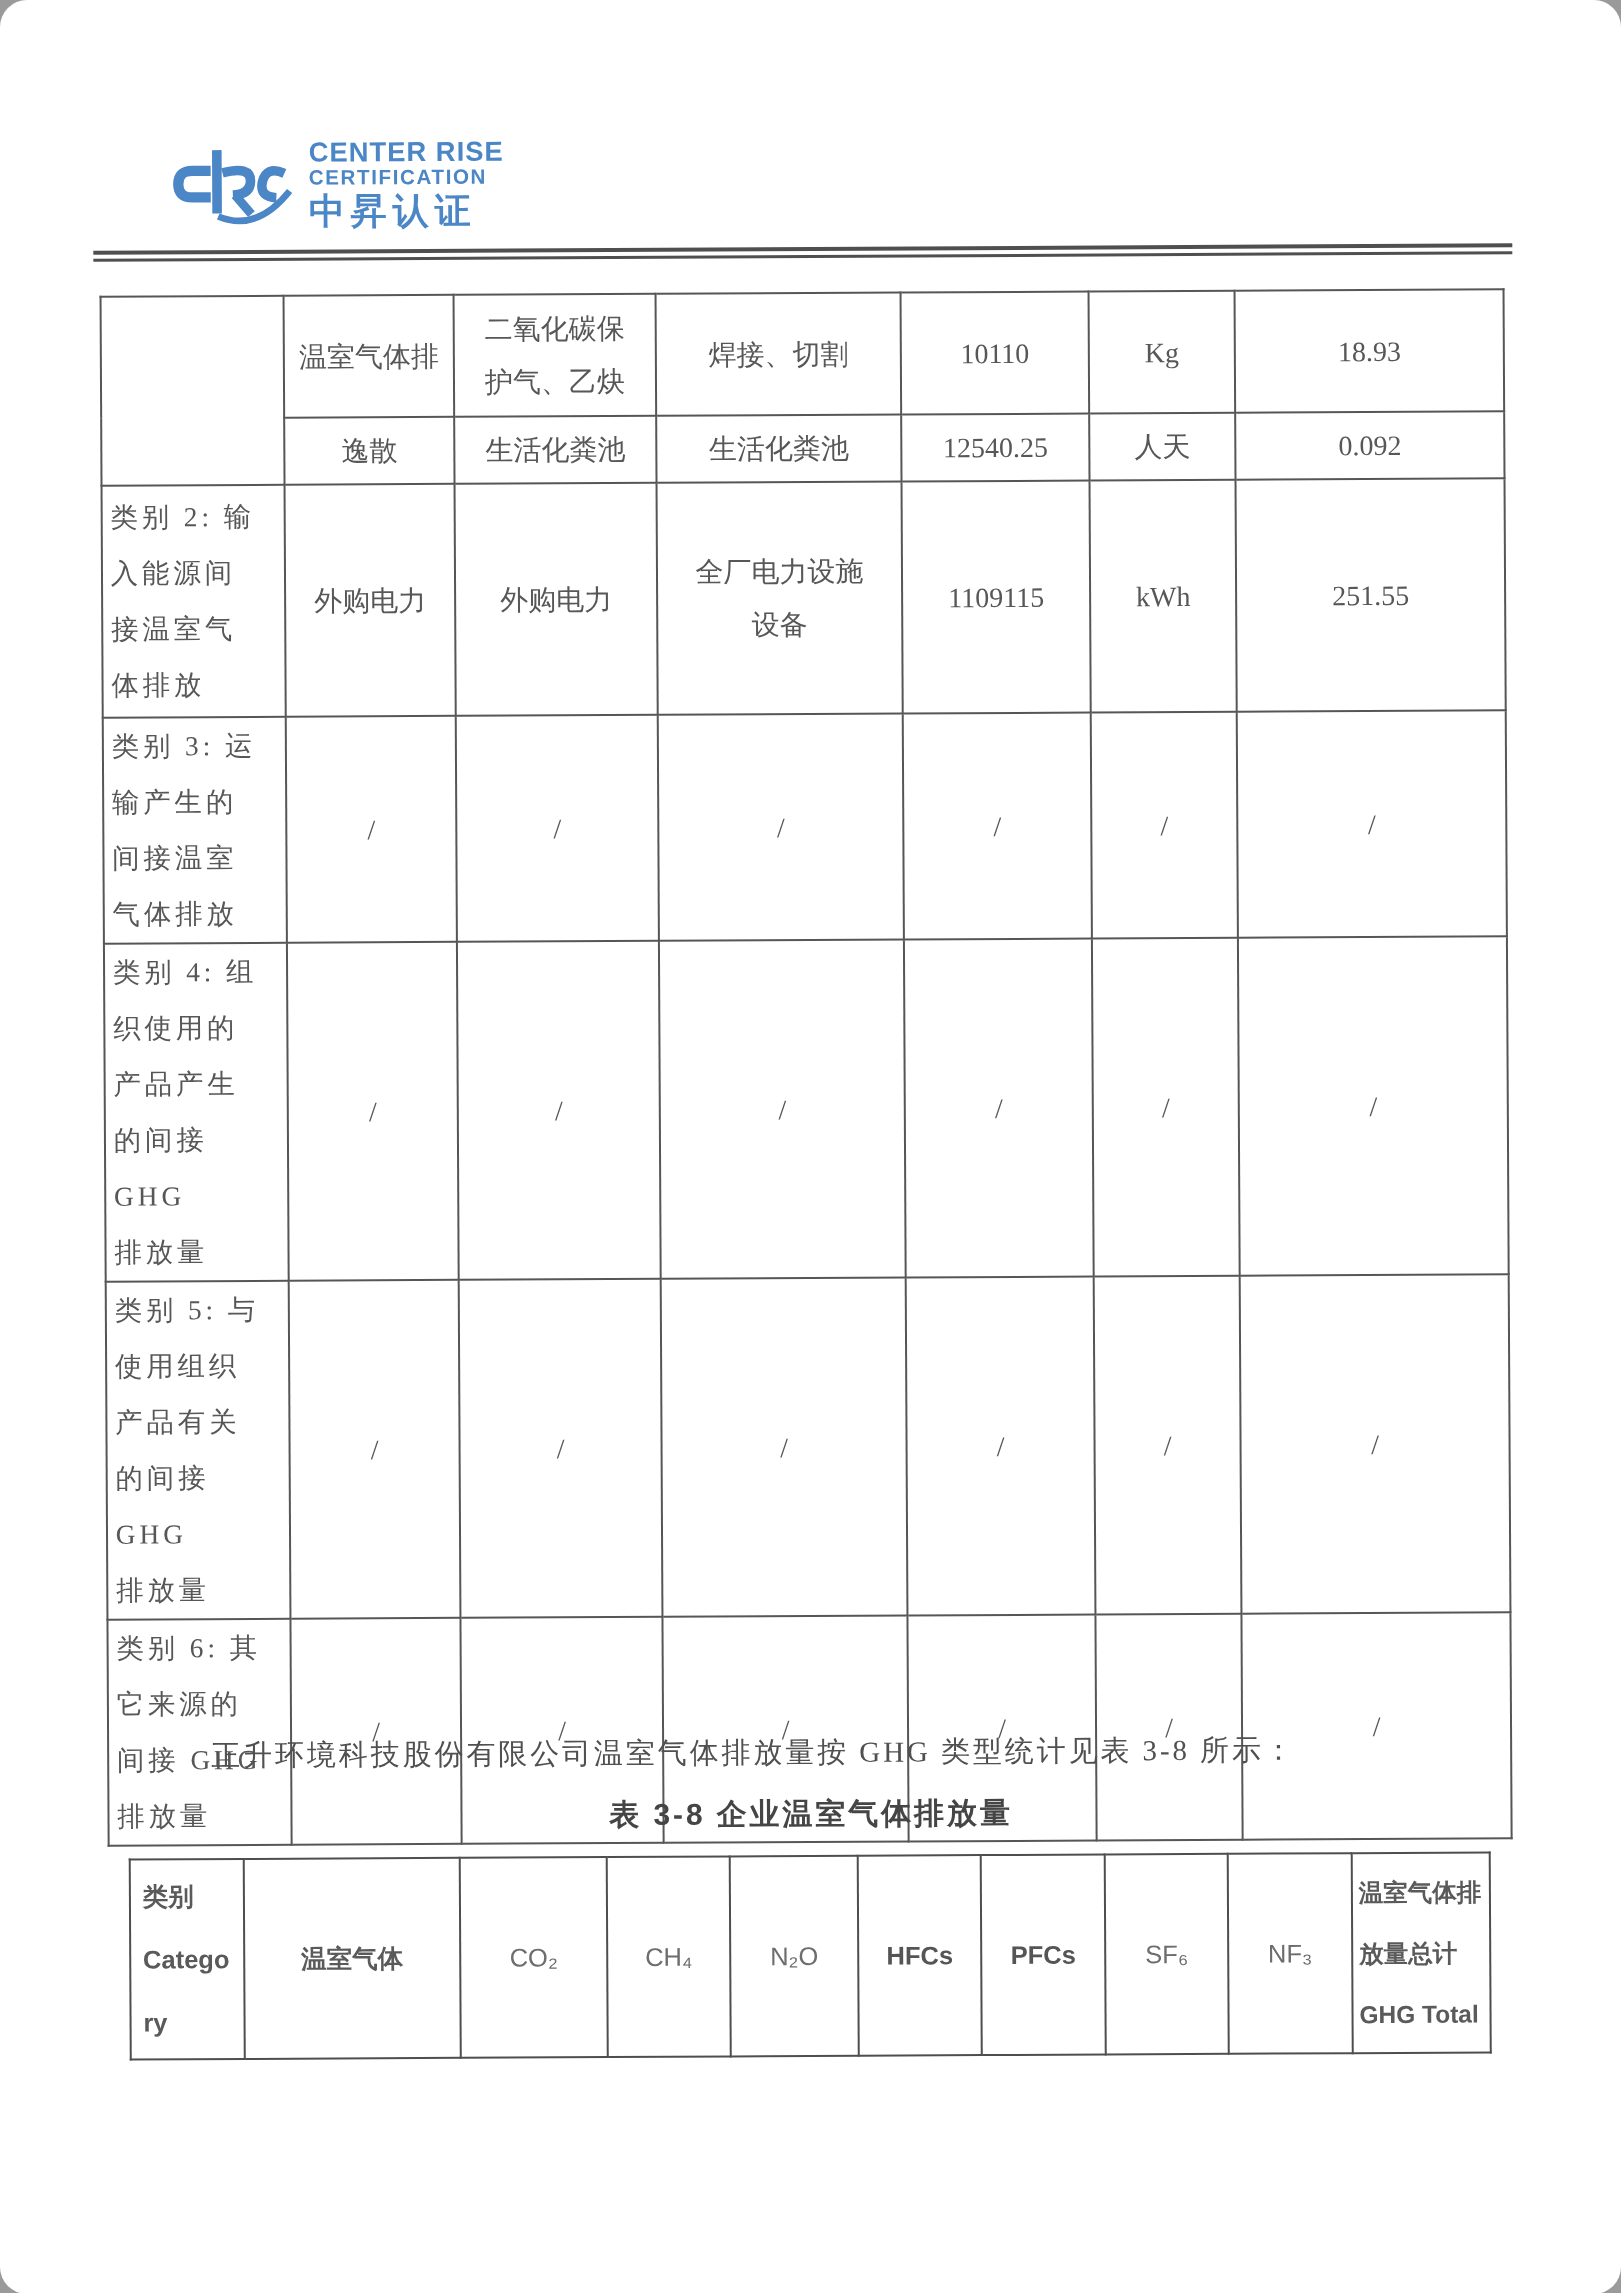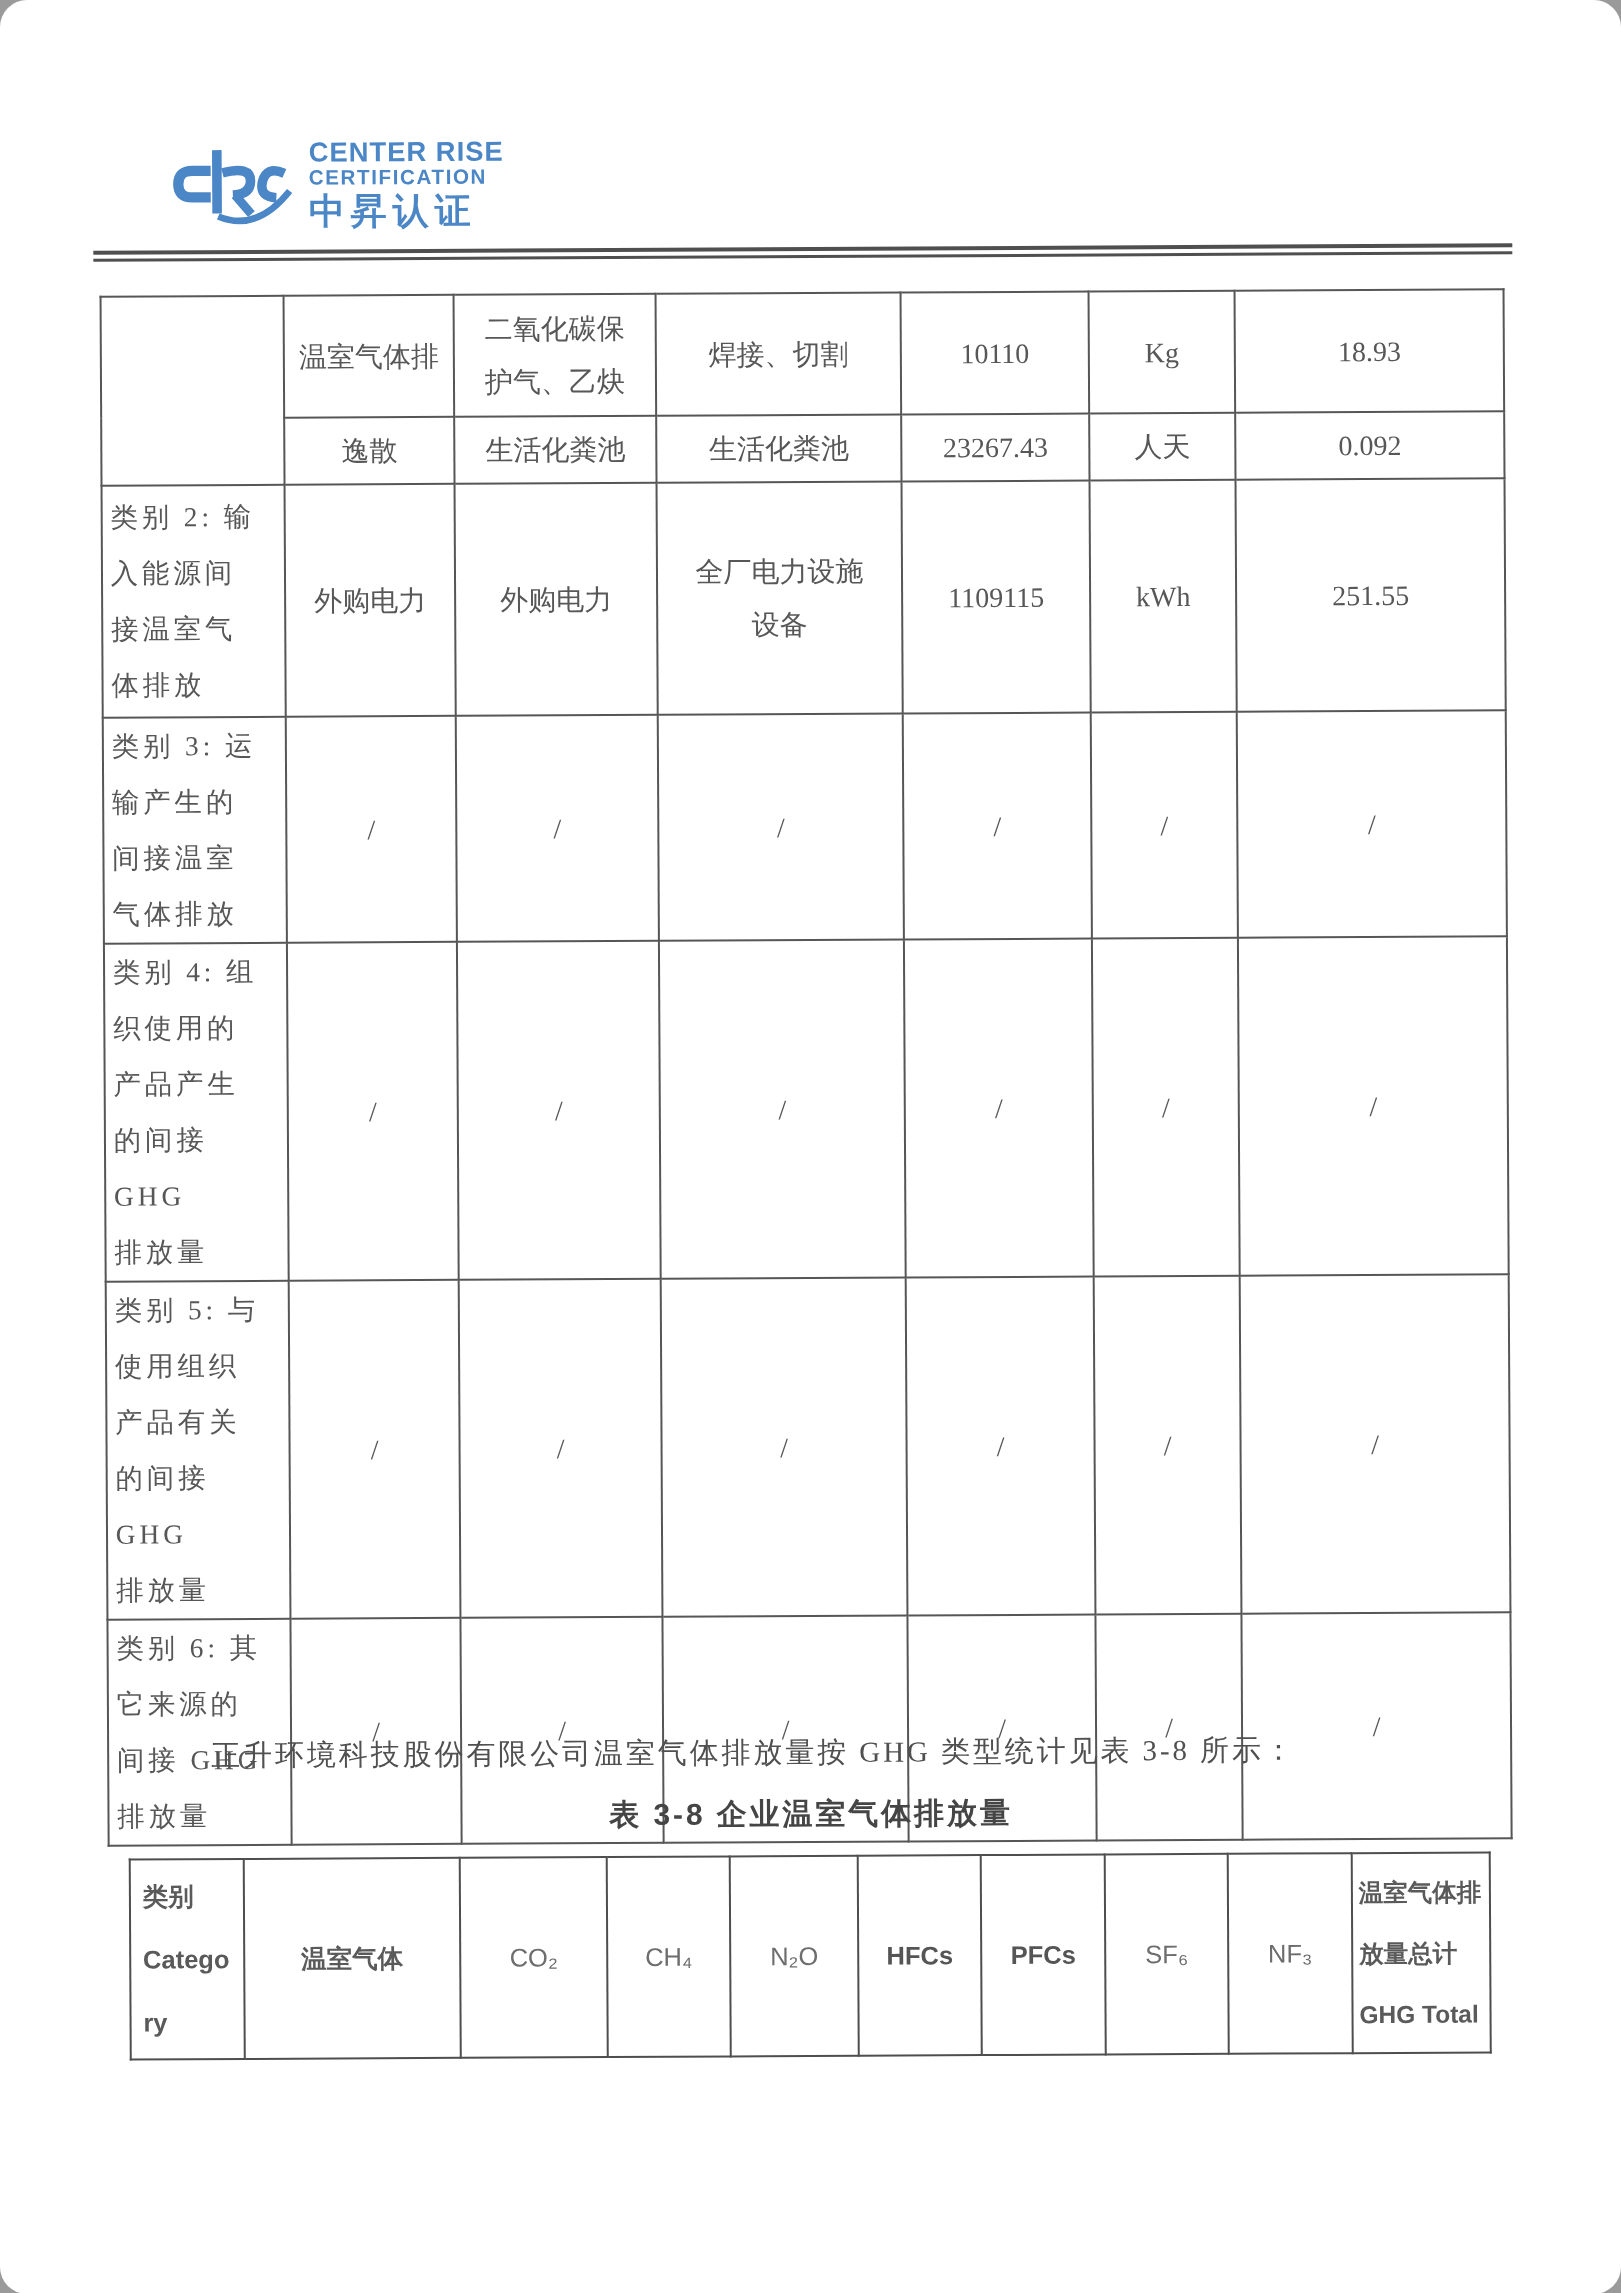--- a/index.html
+++ b/index.html
@@ -131,21 +131,21 @@
 护气、乙炔</td>
           <td>焊接、切割</td>
           <td>10110</td>
           <td>Kg</td>
           <td>18.93</td>
         </tr>
         <tr style="height:67px">
           <td>逸散</td>
           <td>生活化粪池</td>
           <td>生活化粪池</td>
-          <td>23267.43</td>
+          <td>12540.25</td>
           <td>人天</td>
           <td>0.092</td>
         </tr>
         <tr style="height:232px">
           <td class="c-cat">类别 2: 输
 入能源间
 接温室气
 体排放</td>
           <td>外购电力</td>
           <td>外购电力</td>

